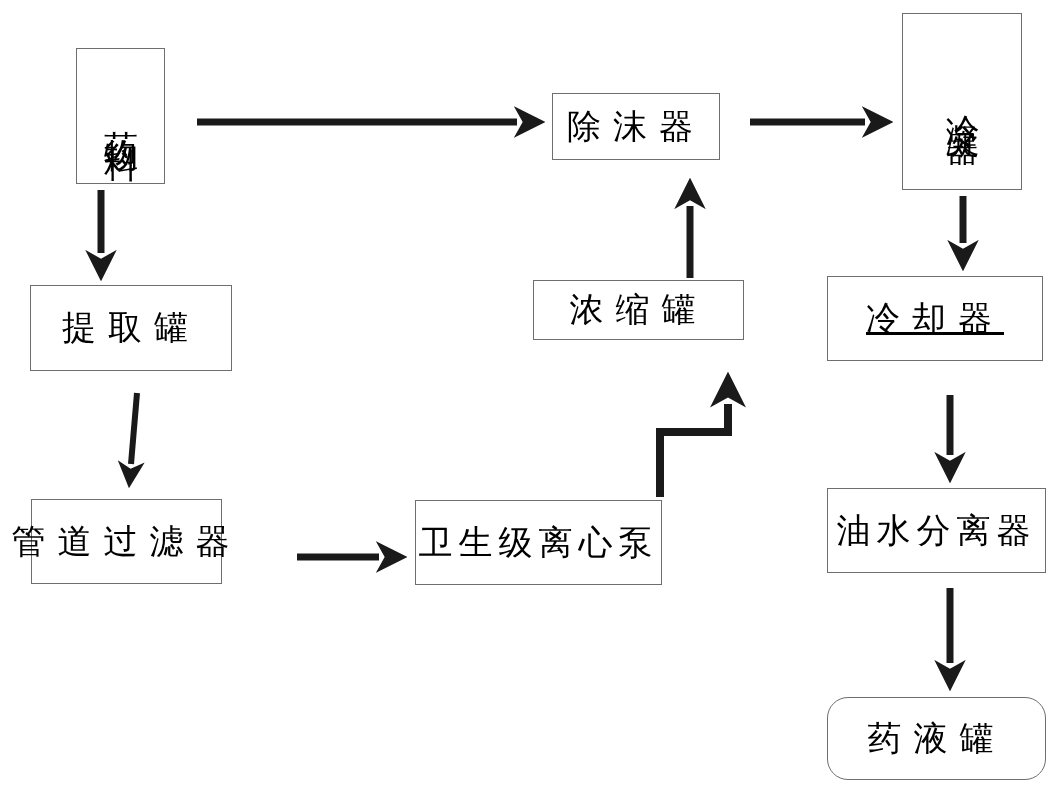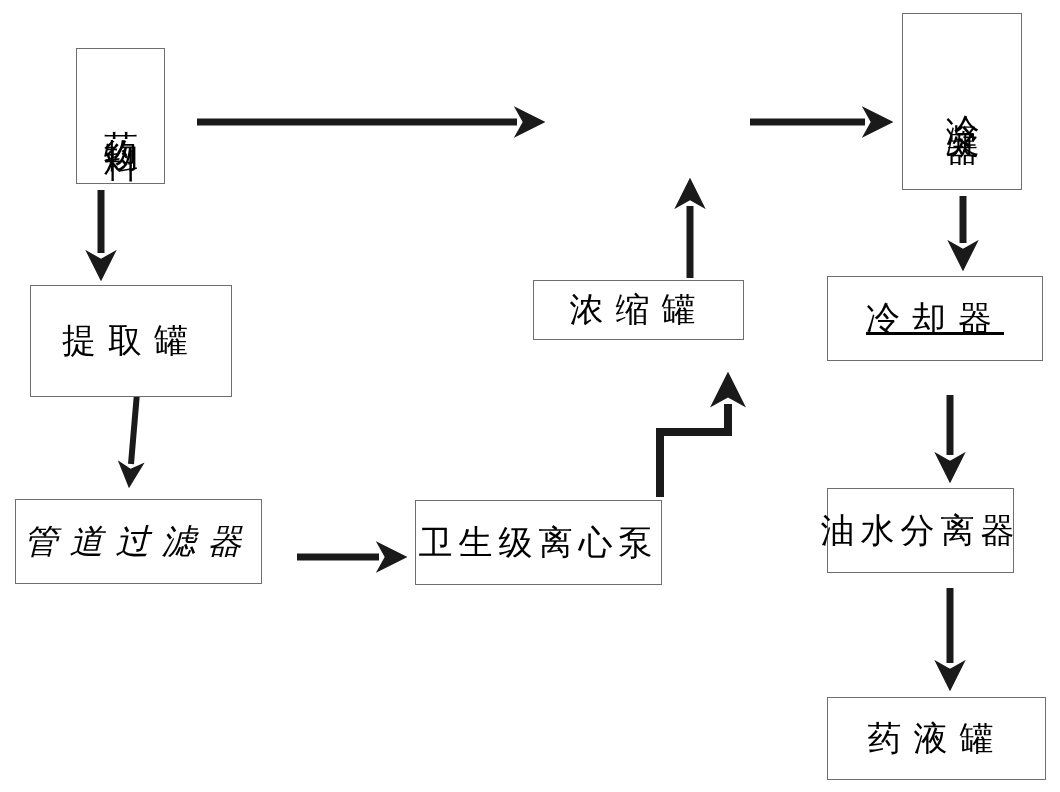--- a/index.html
+++ b/index.html
@@ -36,29 +36,29 @@
     letter-spacing: 9px;
   }
   #arrow-layer {
     position: absolute;
     left: 0;
     top: 0;
     z-index: 1;
   }
   
   #n-drug       { left: 76px;  top: 48px;  width: 89px;  height: 136px; }
-  #n-extract    { left: 30px;  top: 285px; width: 202px; height: 112px; font-family: Liberation Mono, monospace; }
-  #n-filter     { left: 15px;  top: 499px; width: 247px; height: 85px; font-style: italic; }
+  #n-extract    { left: 30px;  top: 285px; width: 202px; height: 86px; font-family: Liberation Mono, monospace; }
+  #n-filter     { left: 31px;  top: 499px; width: 191px; height: 85px; }
   #n-pump       { left: 415px; top: 500px; width: 247px; height: 85px; }
   #n-concentrate{ left: 533px; top: 280px; width: 211px; height: 60px; }
   #n-demister   { left: 552px; top: 93px;  width: 168px; height: 67px; }
   #n-condenser  { left: 902px; top: 13px;  width: 120px; height: 177px; }
   #n-cooler     { left: 827px; top: 276px; width: 216px; height: 85px; text-decoration: underline; }
-  #n-separator  { left: 827px; top: 488px; width: 187px; height: 85px; }
-  #n-tank       { left: 827px; top: 697px; width: 219px; height: 83px; }
+  #n-separator  { left: 827px; top: 488px; width: 219px; height: 85px; }
+  #n-tank       { left: 827px; top: 697px; width: 219px; height: 83px; border-radius: 21px; }
 </style>
 </head>
 <body>
 
 <div id="canvas">
 
   <svg id="arrow-layer" width="1060" height="792" viewBox="0 0 1060 792">
     <defs>
       <marker id="ah" viewBox="0 0 10 10" refX="1" refY="5" markerWidth="4.5" markerHeight="4.5" orient="auto">
         <path d="M0,0 L10,5 L0,10 L2.8,5 Z" fill="#1a1a1a"></path>
@@ -89,20 +89,21 @@
   <div class="node vertical" id="n-drug">药物料</div>
 
   <div class="node" id="n-extract">提取罐</div>
 
   <div class="node" id="n-filter">管道过滤器</div>
 
   <div class="node tight" id="n-pump">卫生级离心泵</div>
 
   <div class="node" id="n-concentrate">浓缩罐</div>
 
+  <div class="node" id="n-demister">除沫器</div>
 
   <div class="node vertical" id="n-condenser">冷凝器</div>
 
   <div class="node" id="n-cooler">冷却器</div>
 
   <div class="node tight" id="n-separator">油水分离器</div>
 
   <div class="node" id="n-tank">药液罐</div>
 
 </div>

